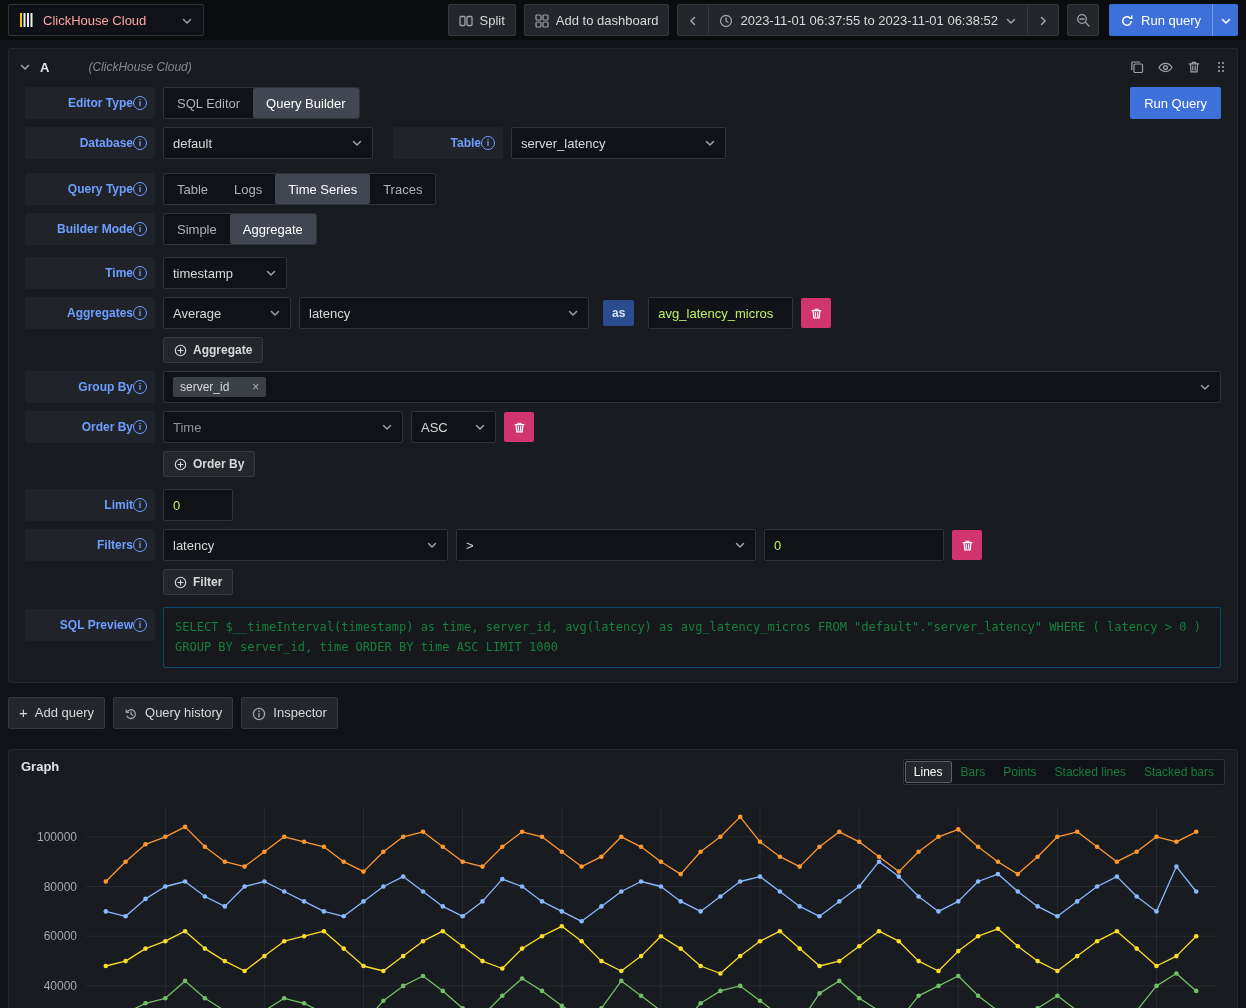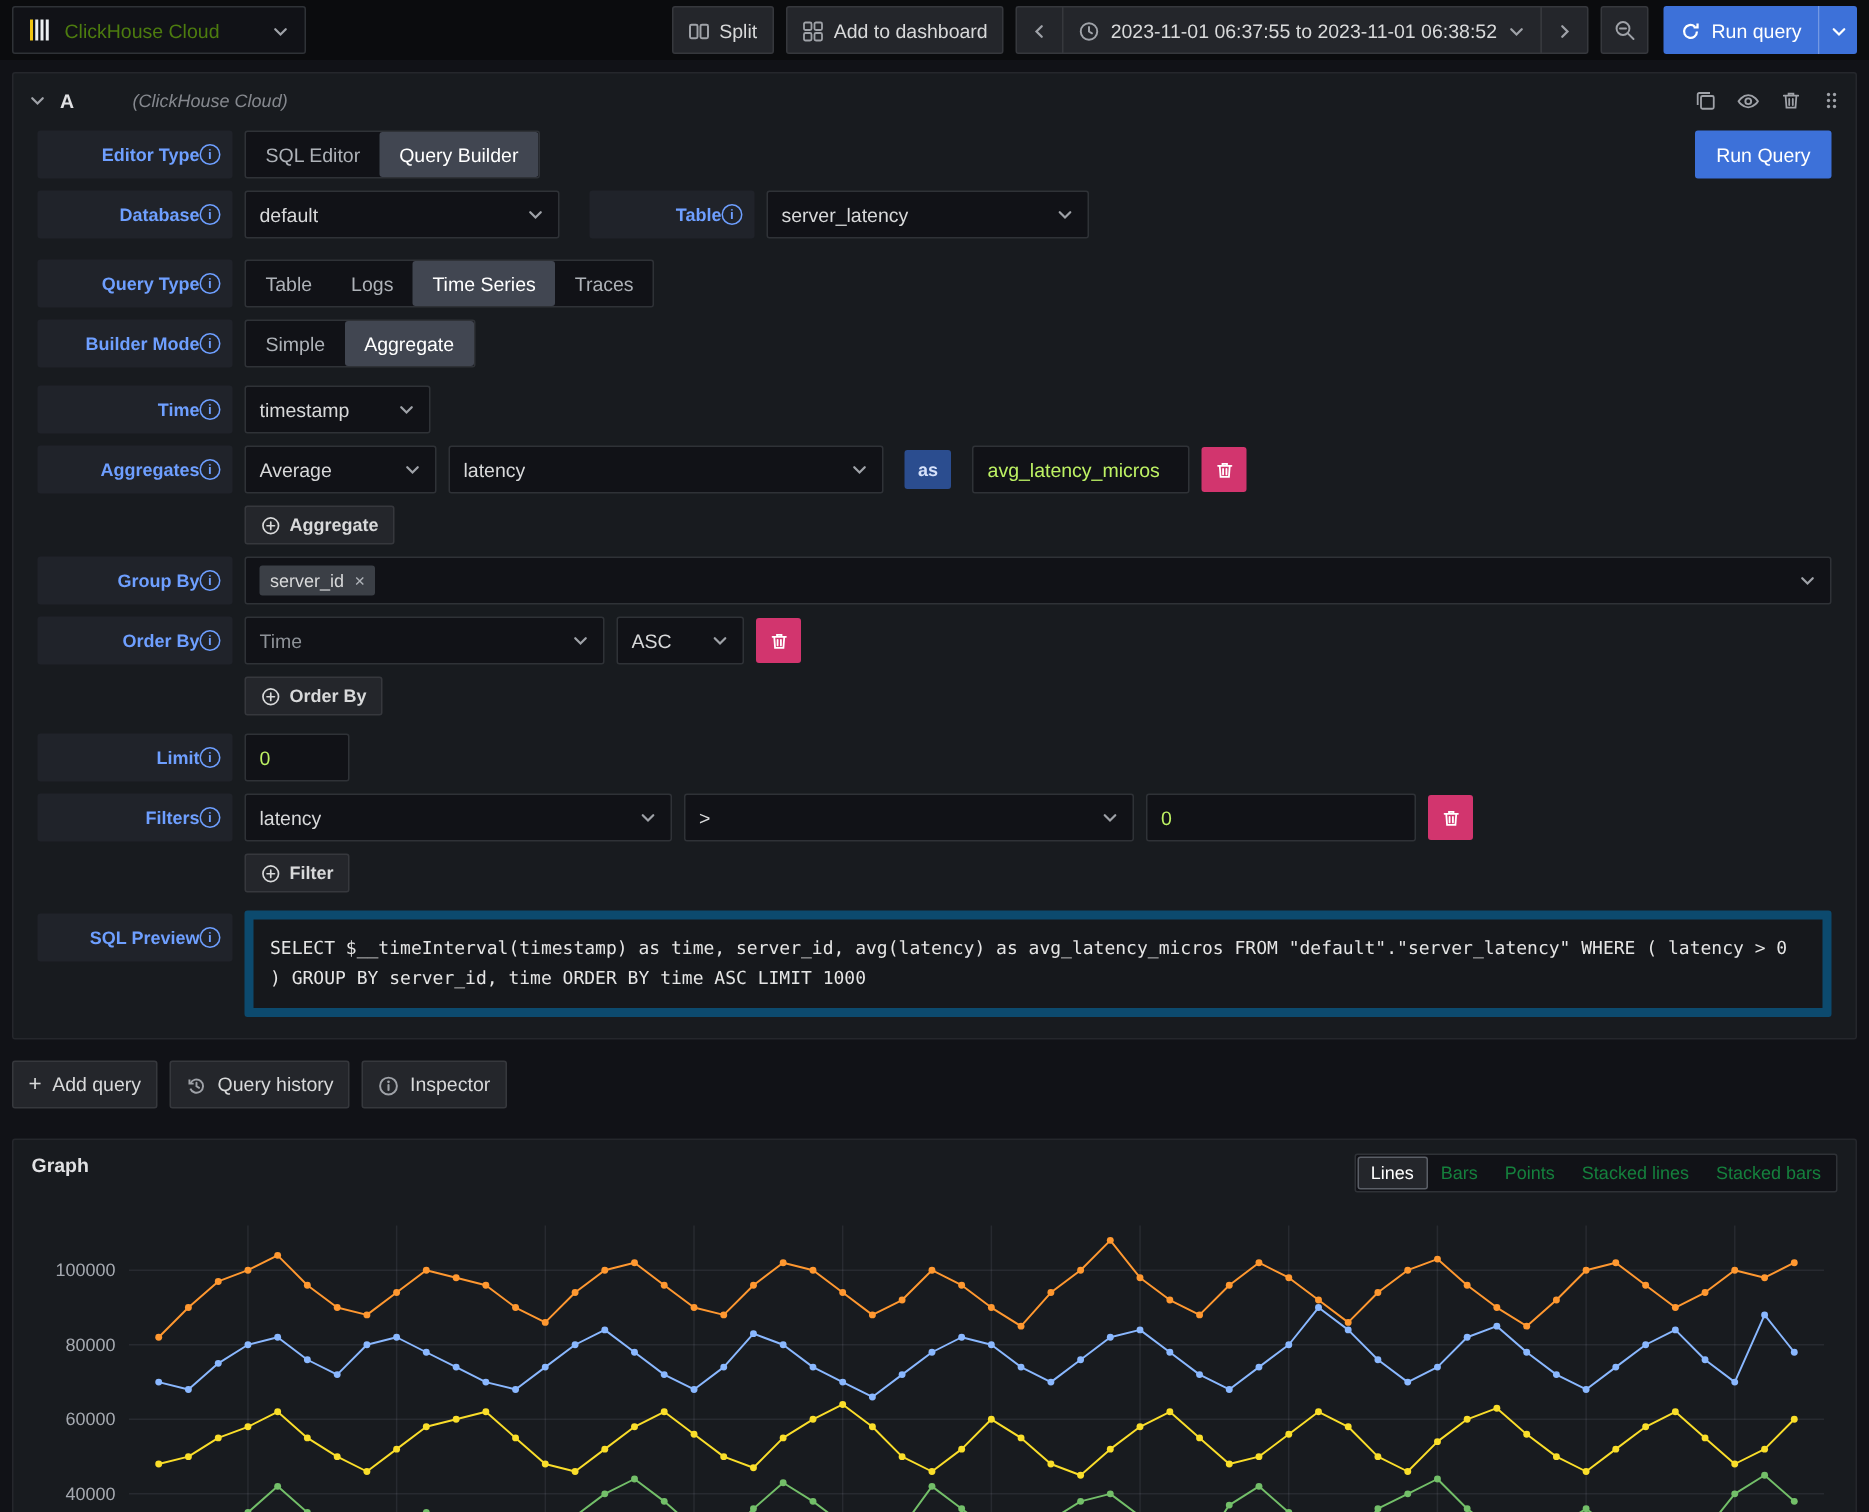--- a/index.html
+++ b/index.html
@@ -5,21 +5,21 @@
   *{box-sizing:border-box;margin:0;padding:0}
   html,body{width:1246px;height:1008px}
   body{background:#111217;font-family:"Liberation Sans",sans-serif;color:#d8d9da;overflow:hidden;font-size:13px}
   svg{display:inline-block;vertical-align:middle}
   button{font-family:inherit}
 
   
   .topbar{height:40px;background:#0b0c0e;display:flex;align-items:center;padding:0 8px;gap:8px}
   .ds-picker{width:196px;height:32px;background:#111217;border:1px solid #2f3237;border-radius:2px;
              display:flex;align-items:center;gap:8px;padding:0 10px;cursor:pointer}
-  .ds-picker .ds-label{flex:1;font-size:13px;color:#4d7c0f;white-space:nowrap;overflow:hidden}
+  .ds-picker .ds-label{flex:1;font-size:13px;color:#fca5a5;white-space:nowrap;overflow:hidden}
   .tb-spacer{flex:1}
   .tb-btn{height:32px;background:#24262b;border:1px solid #36383d;border-radius:2px;color:#d8d9da;
           font-size:13px;display:inline-flex;align-items:center;gap:7px;padding:0 10px;cursor:pointer;white-space:nowrap}
   .tb-btn .muted{color:#9fa2a8}
   .tp-group{display:flex;align-items:center}
   .tp-group .tb-btn{border-radius:0;margin-left:-1px}
   .tp-group .tb-btn:first-child{border-radius:2px 0 0 2px;margin-left:0}
   .tp-group .tb-btn:last-child{border-radius:0 2px 2px 0}
   .icon-btn{width:32px;justify-content:center;padding:0}
   .rq{display:flex;margin-left:2px}
@@ -62,26 +62,26 @@
   .tag-as{height:26px;padding:0 9px;background:#2b4d8f;color:#d6e1fa;font-size:12px;font-weight:600;border-radius:2px;
           display:flex;align-items:center}
   .btn-danger{width:30px;height:30px;background:#d2356e;border:none;border-radius:2px;display:flex;align-items:center;
               justify-content:center;color:#fff;cursor:pointer}
   .btn-primary{height:32px;background:#3d71d9;border:none;border-radius:2px;color:#fff;font-size:13px;font-weight:500;
                padding:0 14px;cursor:pointer}
   .btn-ghost{height:26px;padding:0 10px;background:#24262b;border:1px solid #36383d;border-radius:2px;color:#d8d9da;
              font-size:12px;font-weight:600;display:inline-flex;gap:6px;align-items:center;cursor:pointer}
   .indent{margin-left:138px}
 
-  .chip{display:inline-flex;align-items:center;gap:7px;background:#3b3f46;border-radius:2px;padding:3px 7px;
+  .chip{display:inline-flex;align-items:center;gap:23px;background:#3b3f46;border-radius:2px;padding:3px 7px;
         font-size:12px;color:#d8d9da}
   .chip-x{color:#aeb2b8;cursor:pointer}
 
-  .code{flex:1;background:#16181c;border:6px solid #0c4a6e;border-radius:2px;padding:9px 11px;
-        font-family:"DejaVu Sans Mono",monospace;font-size:12px;line-height:1.7;color:#e5e5e5;word-break:break-word}
+  .code{flex:1;background:#16181c;border:1px solid #0c4a6e;border-radius:2px;padding:9px 11px;
+        font-family:"DejaVu Sans Mono",monospace;font-size:12px;line-height:1.7;color:#15803d;word-break:break-word}
   .row.top{align-items:flex-start}
   .row.top .inline-label{margin-top:2px}
 
   .actions-row{display:flex;gap:8px;margin:14px 0 20px}
   .plus-glyph{font-size:15px;line-height:1;color:#d8d9da}
 
   
   .g-header{display:flex;align-items:flex-start;padding:9px 12px 2px}
   .g-title{font-size:13px;font-weight:600;color:#e0e1e3}
   .viz-modes{margin-left:auto;display:flex;align-items:center;background:#111217;border:1px solid #2f3237;border-radius:2px;padding:1px}

